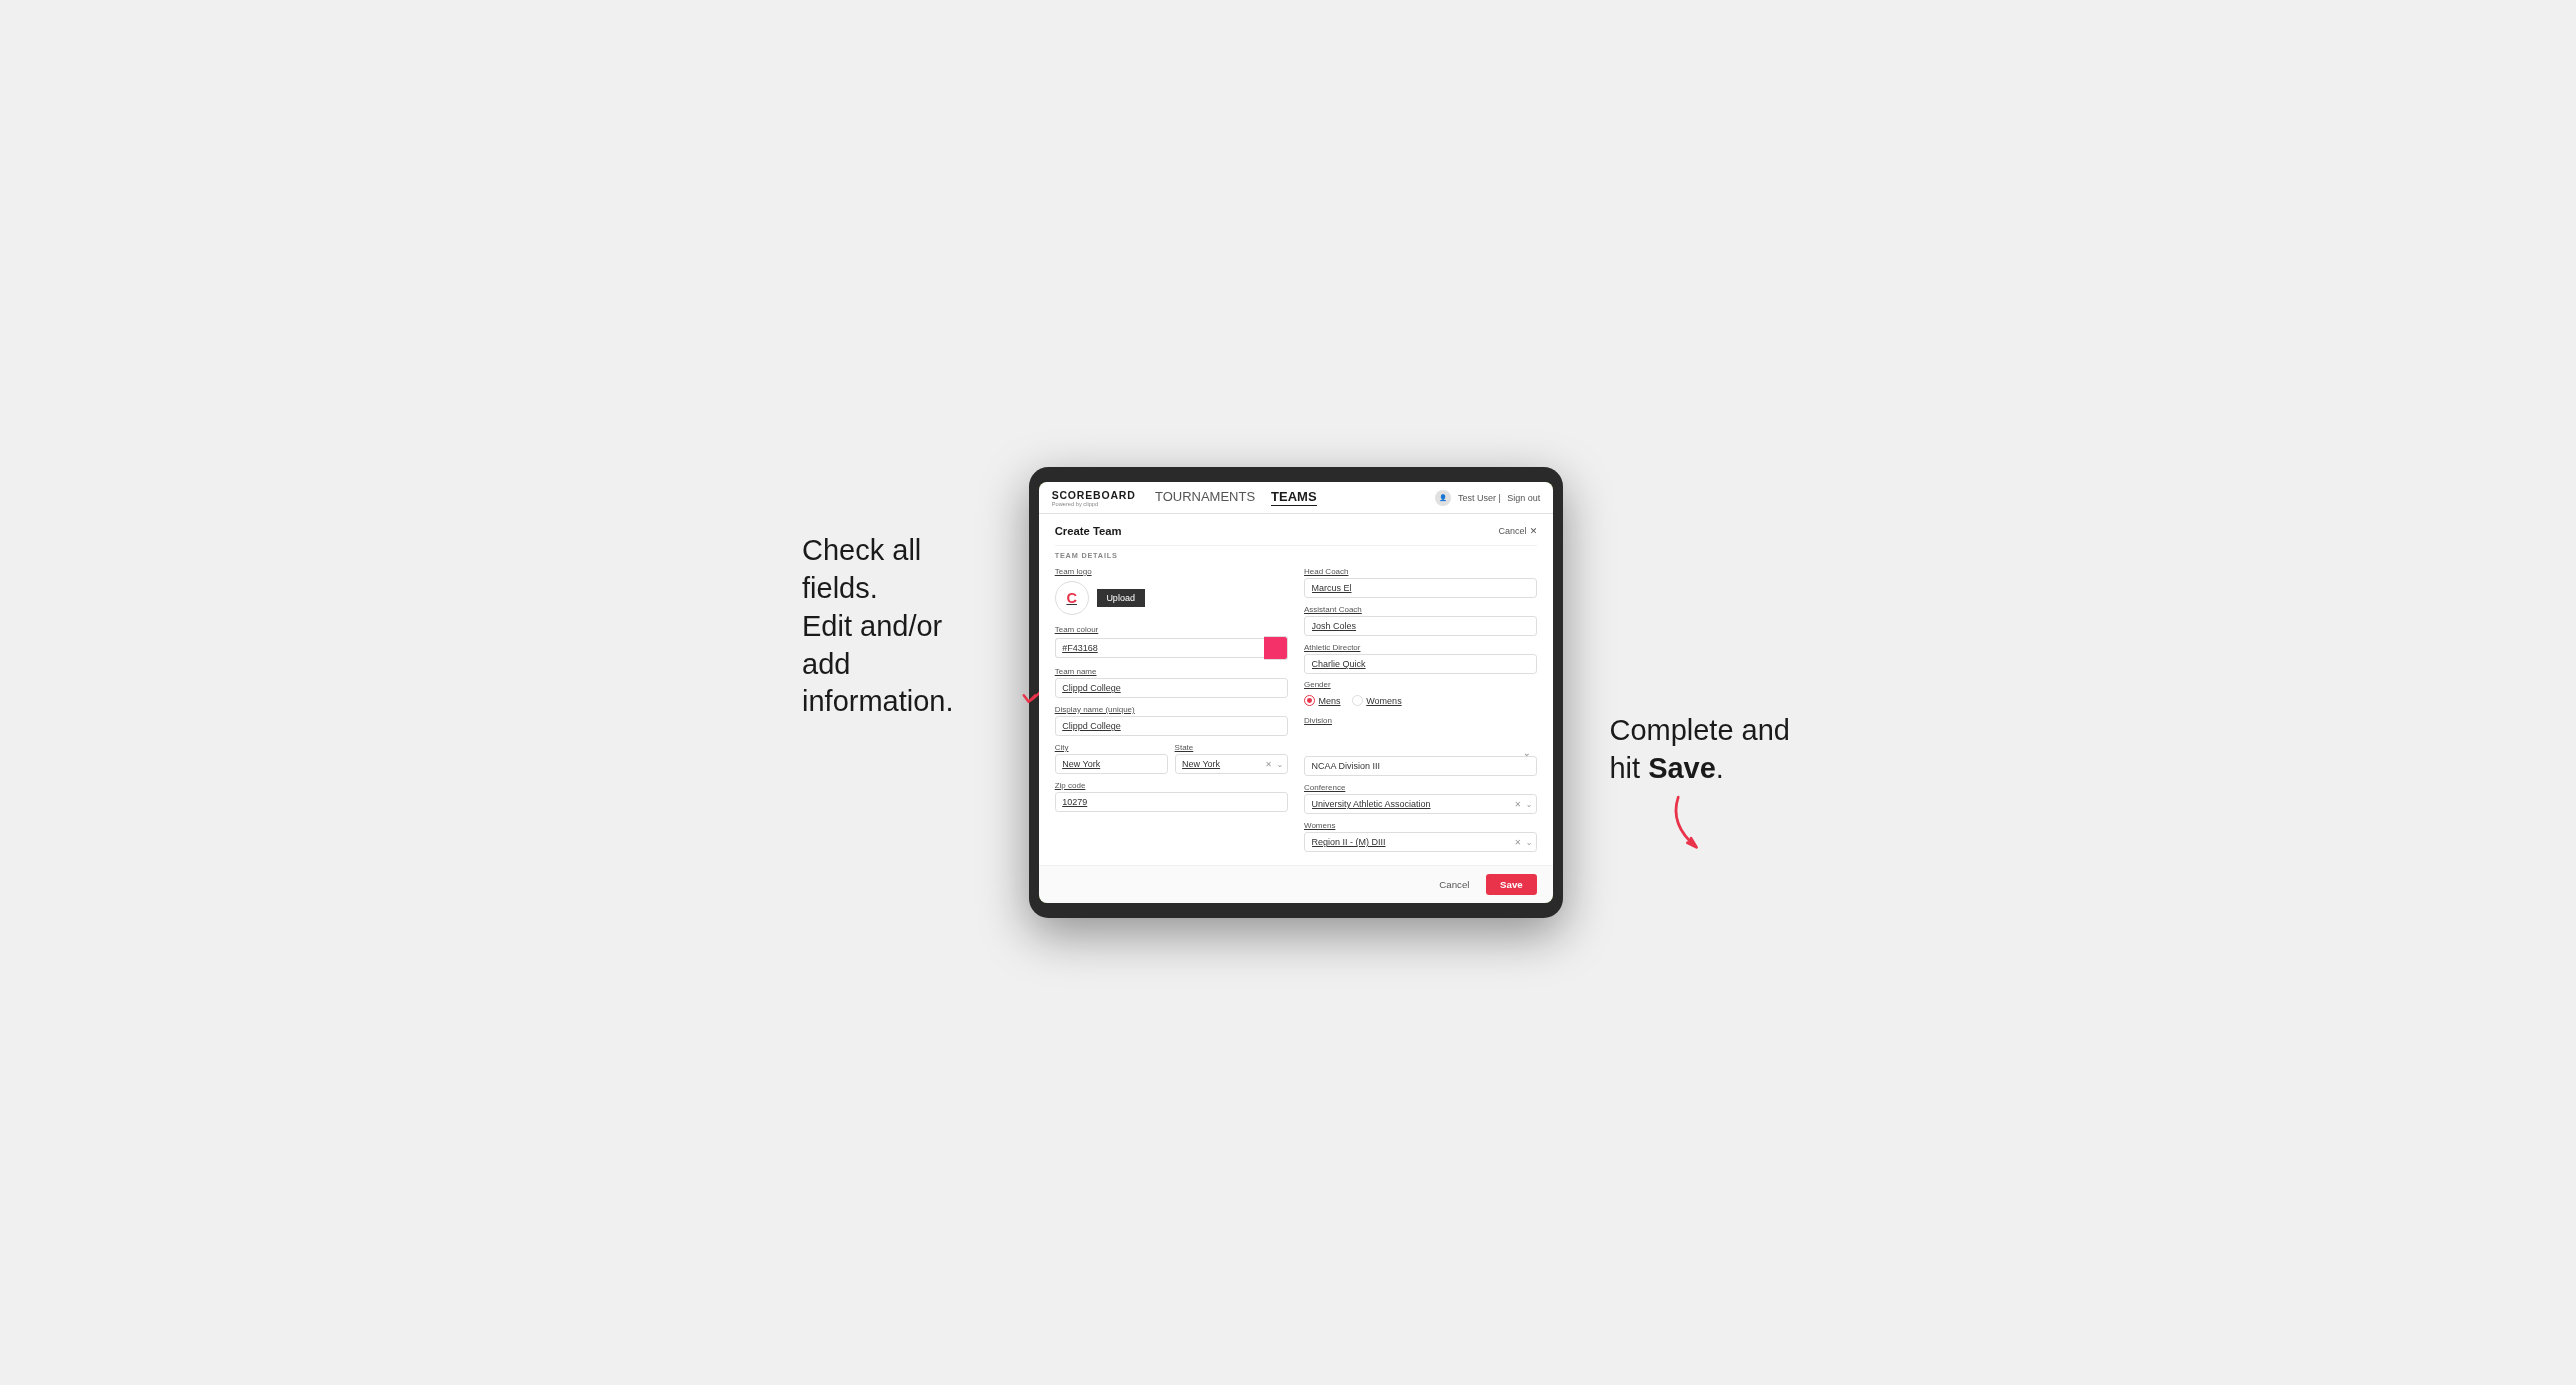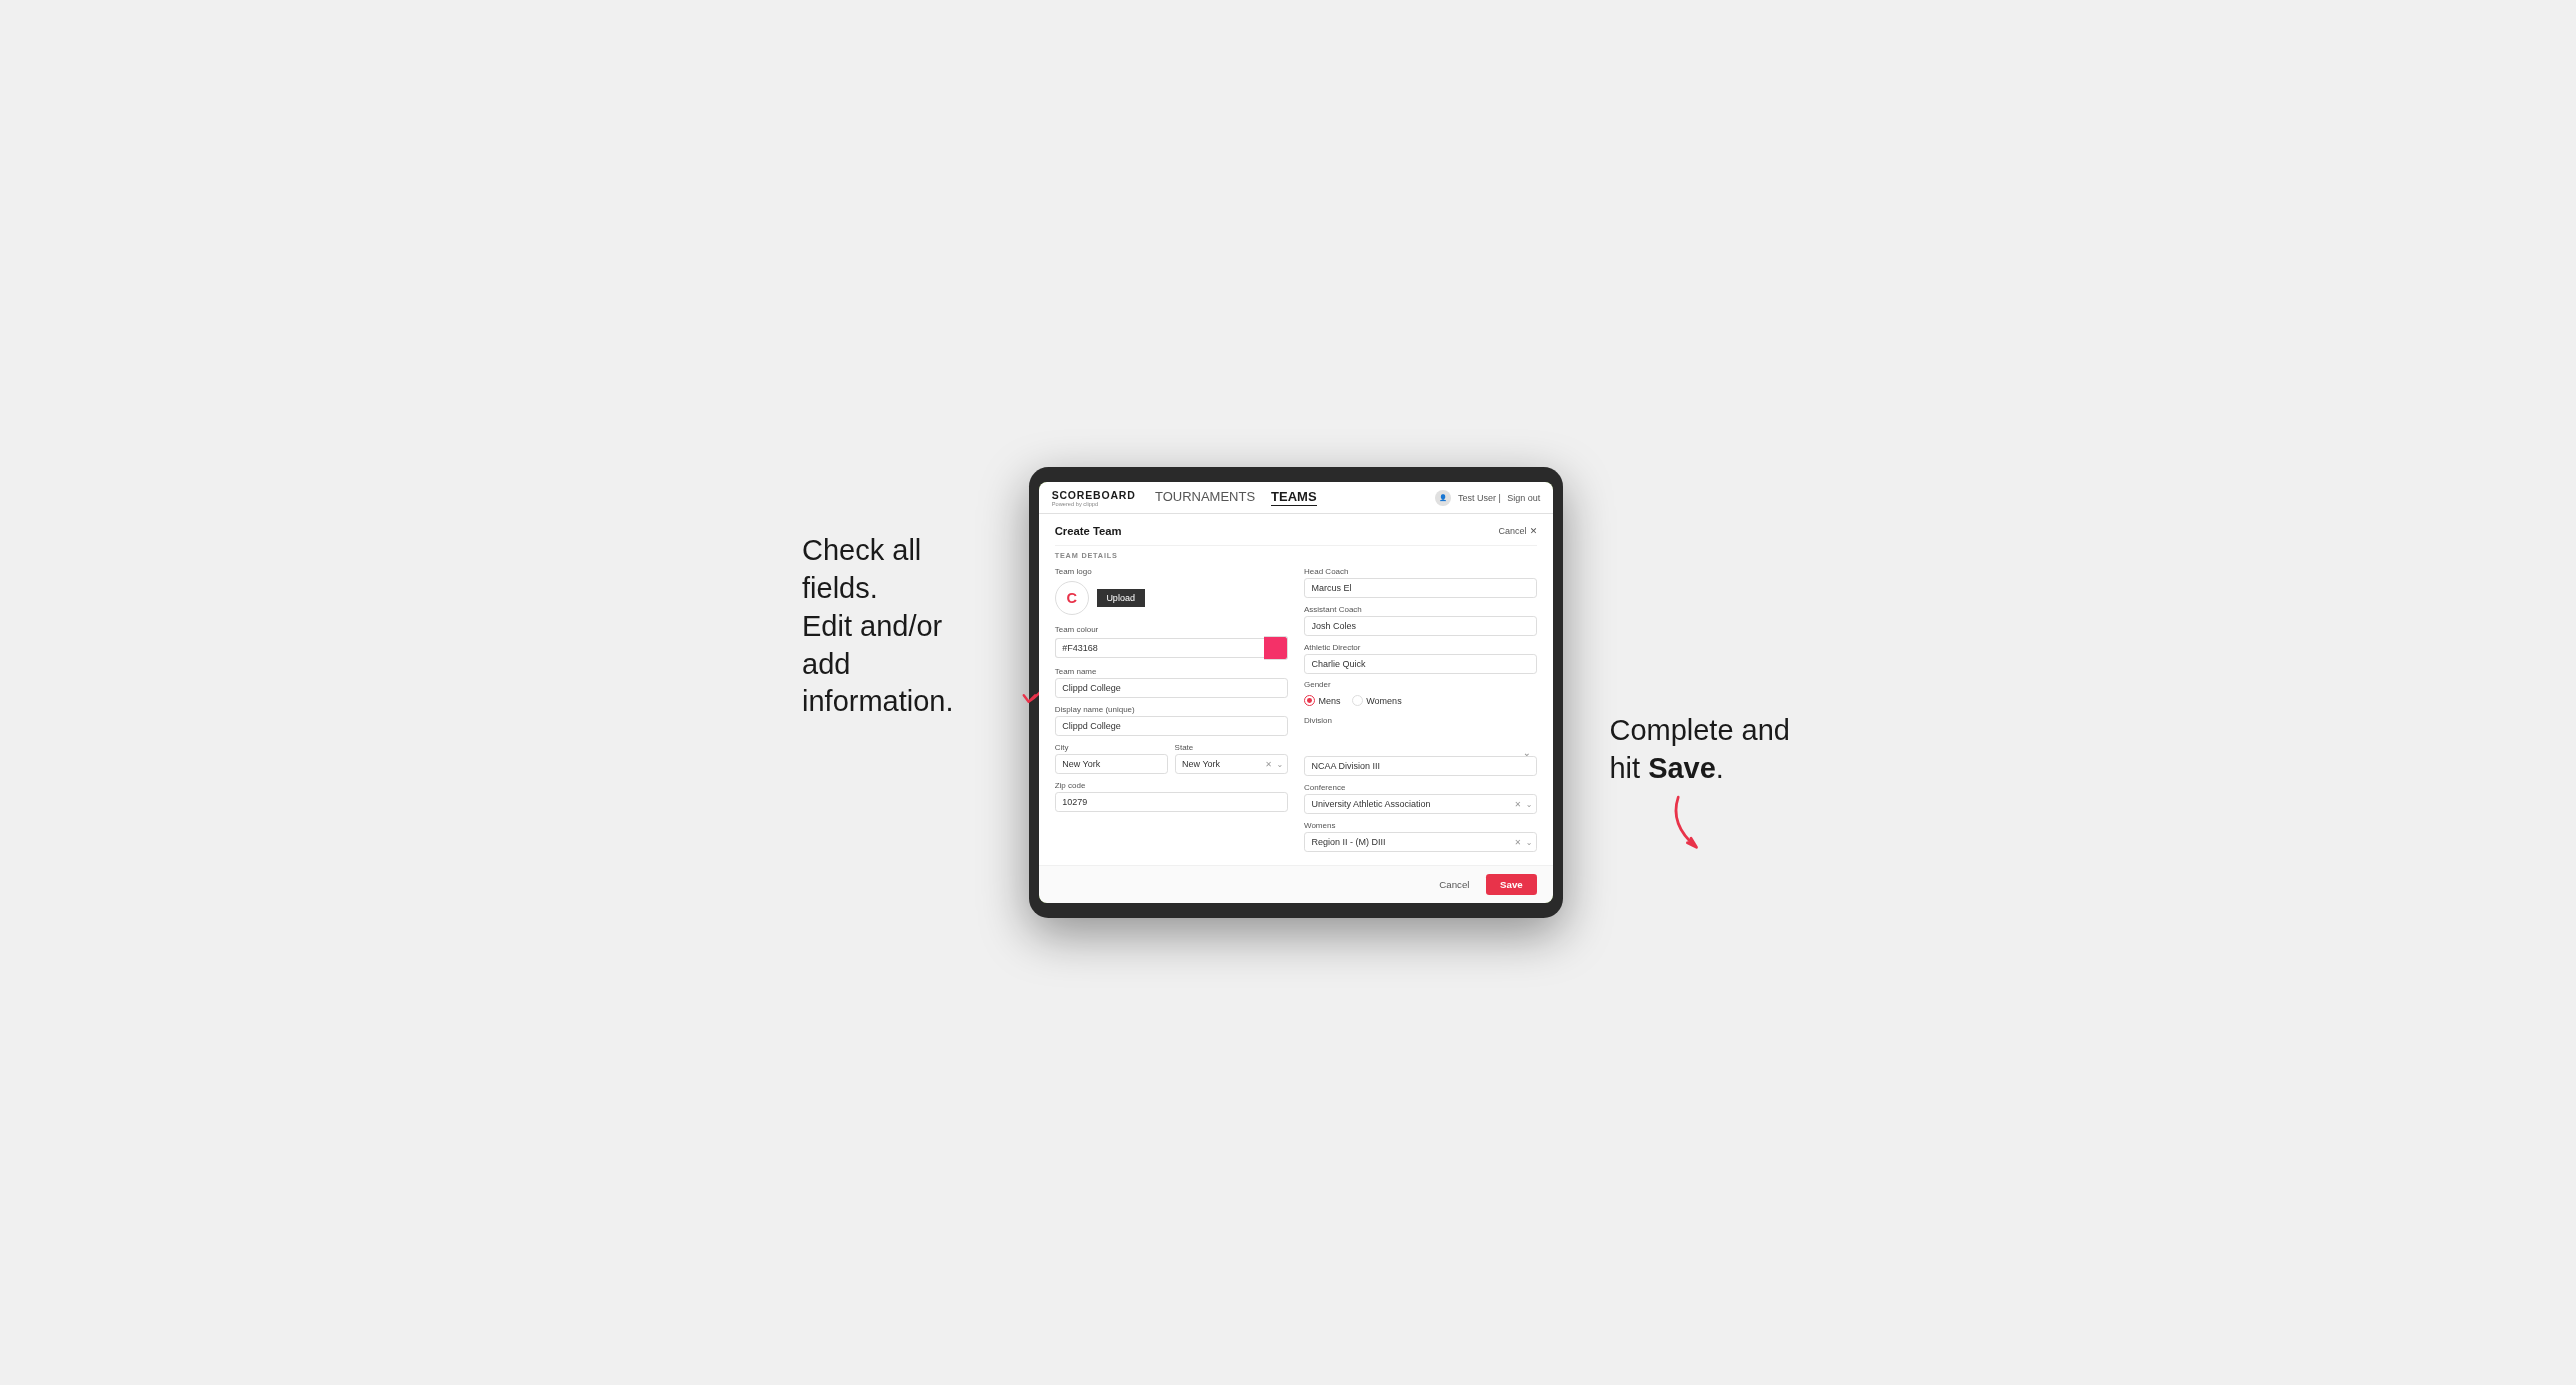--- a/index.html
+++ b/index.html
@@ -178,20 +178,21 @@
       text-transform: uppercase;
       padding: 4.9px 0 6.5px;
       border-top: 0.8px solid #f0f0f0;
     }
 
     
     .form-columns {
       display: grid;
       grid-template-columns: 1fr 1fr;
       gap: 0 16px;
+      text-decoration: underline;
     }
 
     .left-col, .right-col {
       display: flex;
       flex-direction: column;
       gap: 6.5px;
     }
 
     .field-group {
       display: flex;

